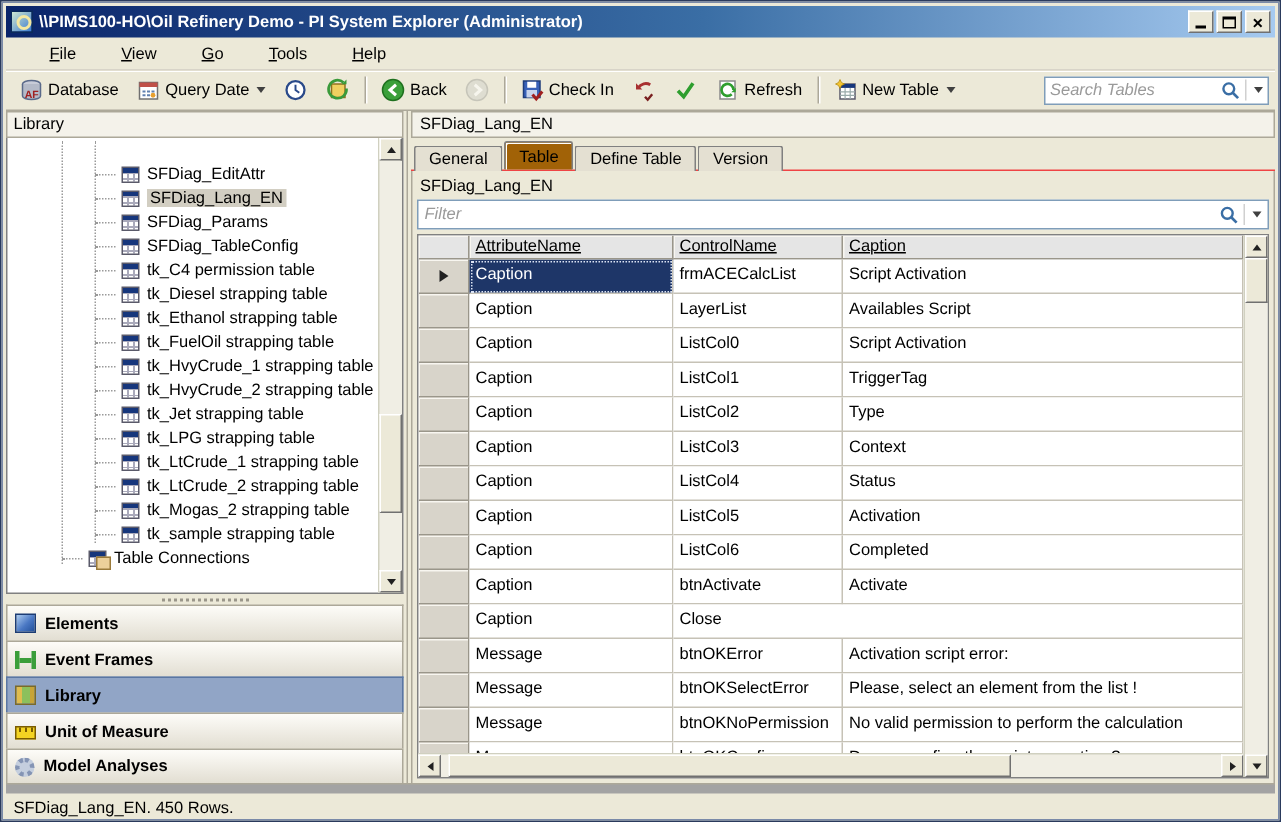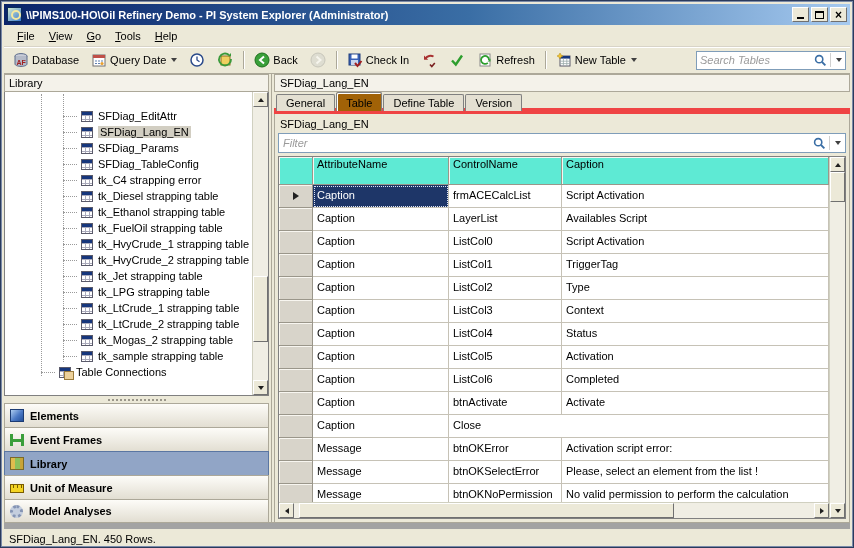--- a/index.html
+++ b/index.html
@@ -16,21 +16,21 @@
               border-radius:50%; }
   .titlebar .ttl { color:#fff; font-weight:bold; font-size:11px; flex:1; white-space:nowrap; overflow:hidden; }
   .winbtn { width:17px; height:15px; background:#ece9d8; border:1px solid; border-color:#fff #707070 #707070 #fff;
             margin-left:2px; display:flex; align-items:center; justify-content:center; position:relative; }
   .glyph-min { width:7px; height:2px; background:#000; margin-top:7px; }
   .glyph-max { width:9px; height:8px; border:1px solid #000; border-top:2px solid #000; }
   .glyph-close { font-weight:bold; font-size:12px; line-height:10px; }
 
   
   .menubar { height:22px; display:flex; align-items:center; padding-left:6px; flex:0 0 auto; border-bottom:1px solid #d8d4c8; }
-  .menu-item { display:inline-block; padding:3px 7px; }
+  .menu-item { display:inline-block; padding:3px 7px;margin-left:16px; }
   .menu-item::first-letter { text-decoration:underline; }
 
   
   .toolbar { height:27px; display:flex; align-items:center; padding:0 4px; gap:2px; flex:0 0 auto;
              border-bottom:1px solid #aca899; box-shadow:inset 0 1px 0 #fff; }
   .tbtn { display:flex; align-items:center; gap:3px; padding:2px 4px; border:1px solid transparent; white-space:nowrap; }
   .tbtn.disabled { opacity:.55; }
   .tsep { width:1px; height:18px; background:#aca899; box-shadow:1px 0 0 #fff; margin:0 3px; }
   .drop { width:0; height:0; border-left:3px solid transparent; border-right:3px solid transparent; border-top:4px solid #404040; margin-left:2px; }
   .ico16 { width:16px; height:16px; display:block; }
@@ -88,35 +88,35 @@
   .nav-icon[data-icon="eventframes"] { height:12px; border-left:3px solid #3a9e3a; border-right:3px solid #3a9e3a;
       background:linear-gradient(transparent 0 5px, #3a9e3a 5px 8px, transparent 8px); }
   .nav-icon[data-icon="library"] { background:linear-gradient(to right,#e0bc4e 0 4px,#8cc05c 4px 9px,#c8a438 9px); border:1px solid #7a6a2a; }
   .nav-icon[data-icon="uom"] { height:9px; margin-top:2px; background:#f4d422; border:1px solid #7a5c00;
       background-image:repeating-linear-gradient(to right, transparent 0 2px, #7a5c00 2px 3px, transparent 3px 4px); background-size:100% 45%; background-repeat:no-repeat; }
   .nav-icon[data-icon="analyses"] { width:13px; height:13px; border-radius:50%; border:3px dotted #8494b4; background:#c4cede; }
 
   
   .right { flex:1; display:flex; flex-direction:column; min-width:0; padding-left:2px; }
   .doc-hdr { height:18px; padding:2px 5px; border:1px solid #aca899; background:#f4f2ea; flex:0 0 auto; }
-  .tabstrip { height:22px; display:flex; align-items:center; padding:3px 2px 0 2px; border-bottom:6px solid #ef4444; flex:0 0 auto; }
+  .tabstrip { height:22px; display:flex; align-items:flex-end; padding:3px 2px 0 2px; border-bottom:1px solid #ef4444; flex:0 0 auto; }
   .tab { padding:2px 9px 2px 9px; border:1px solid #808080; border-bottom:none; background:#e4e0d2; margin-right:1px;
          border-radius:2px 2px 0 0; position:relative; top:1px; }
   .tab.active { background:#a16207; font-weight:normal; padding-top:4px; top:0; z-index:2; box-shadow:inset 1px 1px 0 #fff; }
   .rp-body { flex:1; display:flex; flex-direction:column; min-height:0; padding:2px 3px 3px 3px; border:1px solid #aca899; border-top:none; }
   .tbl-name { height:17px; padding:2px 2px; flex:0 0 auto; }
   .filterbox { height:20px; background:#fff; border:1px solid #7f9db9; display:flex; align-items:center; padding:0 4px; flex:0 0 auto; margin-bottom:3px; }
   .filterbox input { flex:1; border:none; outline:none; font-family:"Liberation Sans",sans-serif; font-size:11px; font-style:italic; color:#9a9a9a; background:transparent; }
   .filterbox input::placeholder { color:#9a9a9a; font-style:italic; }
 
   
   .grid { flex:1; border:1px solid #808080; background:#fff; display:flex; min-height:0; }
   .grid-cols { flex:1; display:flex; flex-direction:column; min-width:0; }
   .grid-scroll { flex:1; overflow:hidden; display:flex; flex-direction:column; }
-  .grid-hdr { height:28px; display:flex; flex:0 0 auto; background:#5eead4; }
+  .grid-hdr { height:16px; display:flex; flex:0 0 auto; background:#e5e5e5;text-decoration:underline; }
   .hcell { border-right:1px solid #9a968a; border-bottom:1px solid #9a968a; box-shadow:inset 1px 1px 0 #f8f6f0; padding:1px 4px; overflow:hidden; white-space:nowrap; }
   .grid-row { height:23px; display:flex; flex:0 0 auto; }
   .gcell { border-right:1px solid #c6c2b6; border-bottom:1px solid #c6c2b6; padding:4px 4px 0 4px; overflow:hidden; white-space:nowrap; background:#fff; }
   .c-sel { width:34px; flex:0 0 auto; }
   .c-attr { width:136px; flex:0 0 auto; }
   .c-ctrl { width:113px; flex:0 0 auto; }
   .c-cap { flex:1; min-width:0; }
   .gcell.c-sel { background:#d8d4ca; border-right:1px solid #9a968a; border-bottom:1px solid #9a968a; box-shadow:inset 1px 1px 0 #f8f6f0;
                  display:flex; align-items:center; justify-content:center; padding:0; }
   .row-arrow { width:0; height:0; border-top:4px solid transparent; border-bottom:4px solid transparent; border-left:6px solid #202020; visibility:hidden; }
@@ -285,21 +285,21 @@
 
             <div class="tree-item" data-lvl="2">
               <span class="stub"></span>
               <span class="tree-icon" data-icon="table"></span>
               <span class="lbl">SFDiag_TableConfig</span>
             </div>
 
             <div class="tree-item" data-lvl="2">
               <span class="stub"></span>
               <span class="tree-icon" data-icon="table"></span>
-              <span class="lbl">tk_C4 strapping error</span>
+              <span class="lbl">tk_C4 permission table</span>
             </div>
 
             <div class="tree-item" data-lvl="2">
               <span class="stub"></span>
               <span class="tree-icon" data-icon="table"></span>
               <span class="lbl">tk_Diesel strapping table</span>
             </div>
 
             <div class="tree-item" data-lvl="2">
               <span class="stub"></span>

